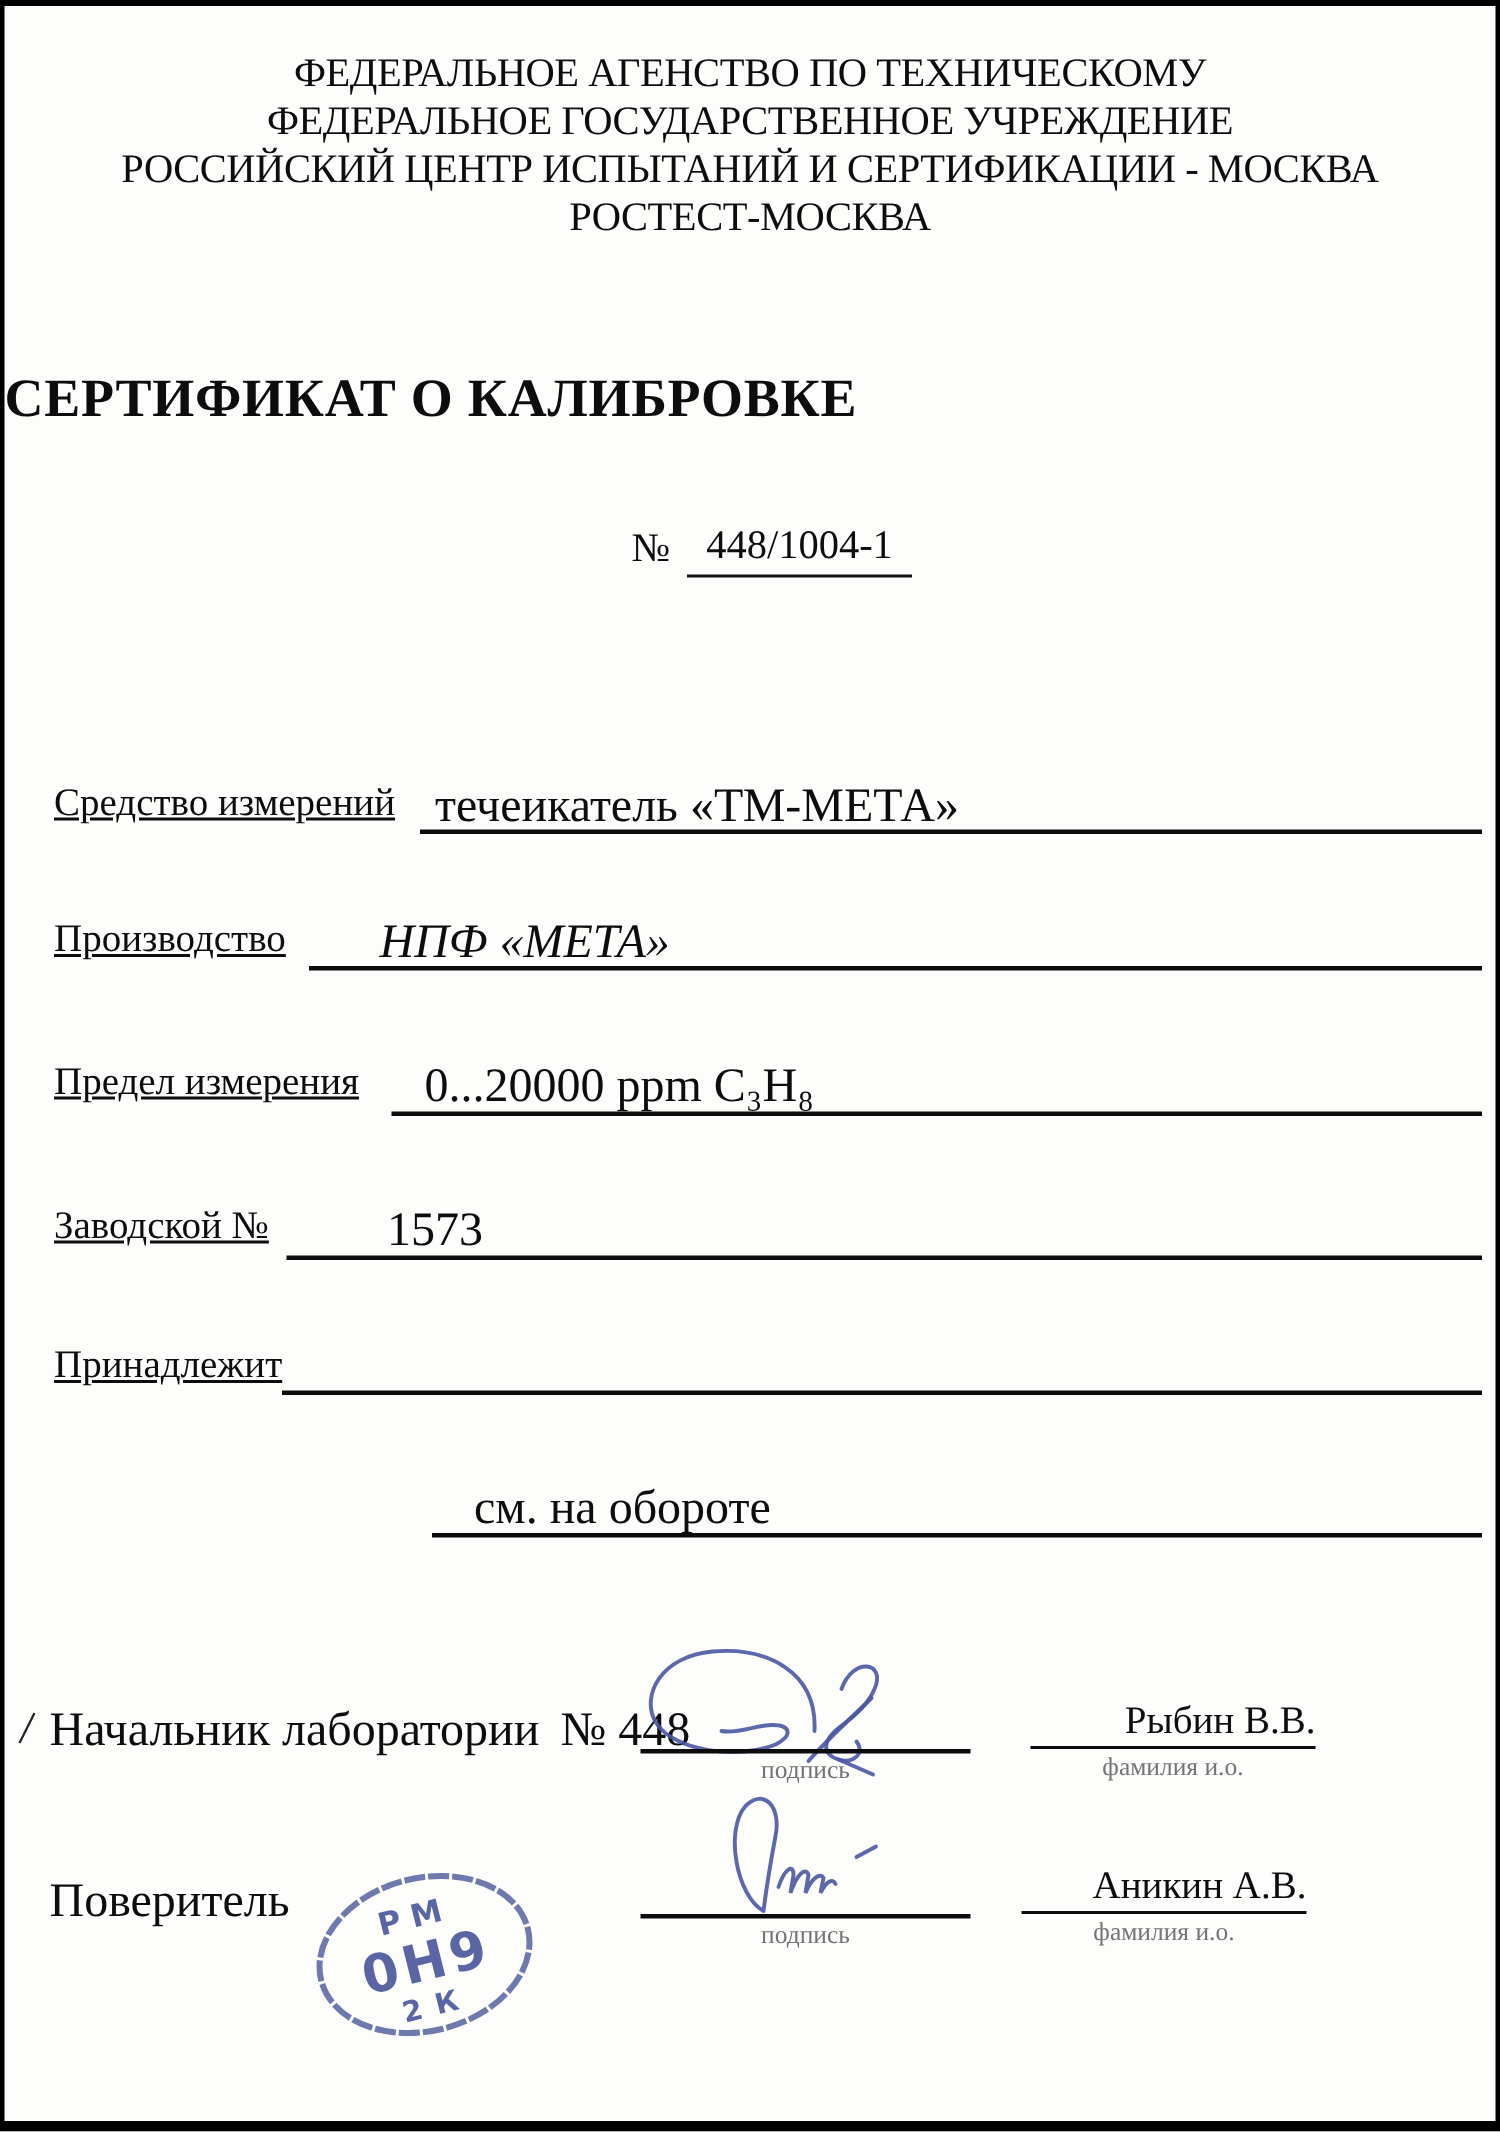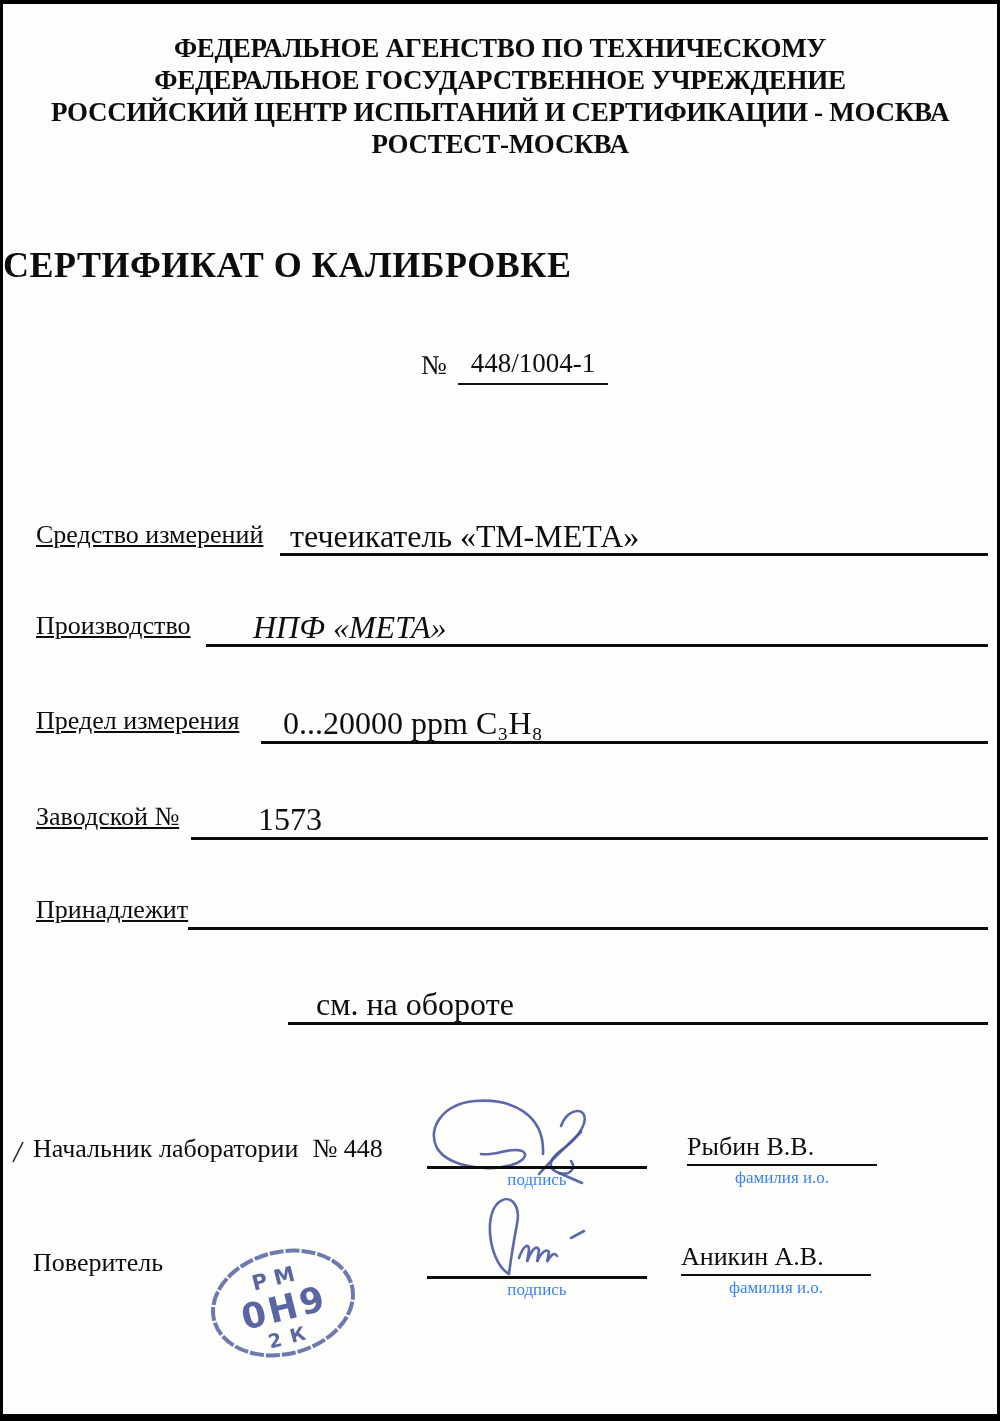--- a/index.html
+++ b/index.html
@@ -12,42 +12,42 @@
     border-top:4px solid #000;
     border-left:3px solid #000;
     border-right:3px solid #000;
     border-bottom:7px solid #000;
     font-family:"Liberation Serif","DejaVu Serif",serif;
     color:#0d0d0d;
     overflow:hidden;
   }
   .hdr{
     position:absolute;left:0;top:28px;width:100%;
-    text-align:center;font-weight:bold;font-size:27px;line-height:32px;
+    text-align:center;font-weight:normal;font-size:27px;line-height:32px;
     letter-spacing:-0.3px;
   }
   .hdr div{white-space:nowrap;}
   .title{
     position:absolute;left:0;top:240px;width:100%;
     text-align:left;font-weight:bold;font-size:36px;letter-spacing:0.5px;
   }
   .numrow{position:absolute;left:0;top:344px;width:100%;height:40px;}
   .numrow .numlbl{position:absolute;left:418px;top:2px;font-size:27px;}
   .numrow .numval{
     position:absolute;left:455px;top:0;width:150px;text-align:center;
     font-size:27px;border-bottom:2px solid #111;padding-bottom:4px;
   }
   .flabel{position:absolute;left:33px;font-size:26px;white-space:nowrap;text-decoration:underline;}
   .fvalue{position:absolute;font-size:32px;white-space:nowrap;}
   .fline{position:absolute;height:0;border-bottom:3px solid #0c0c0c;}
-  .sigrole{position:absolute;left:30px;font-size:26px;white-space:nowrap;}
+  .sigrole{position:absolute;left:30px;font-size:32px;white-space:nowrap;}
   .sigrole .rolenum{margin-left:14px;}
   .sigline{position:absolute;height:0;border-bottom:3px solid #0c0c0c;}
-  .thincap{position:absolute;text-align:center;font-size:17px;color:#3b82f6;}
-  .signame{position:absolute;text-align:left;font-size:26px;white-space:nowrap;}
+  .thincap{position:absolute;text-align:center;font-size:17px;color:#737373;}
+  .signame{position:absolute;text-align:right;font-size:26px;white-space:nowrap;}
   svg{position:absolute;overflow:visible;}
   .inkpath{fill:none;stroke:#4a58a2;stroke-width:2.6;stroke-linecap:round;opacity:0.9;}
   .stamptext{fill:#3d4c94;font-family:"DejaVu Sans","Liberation Sans",sans-serif;
     font-weight:bold;opacity:0.85;}
 </style>
 </head>
 <body>
 
 <div class="page">
 

